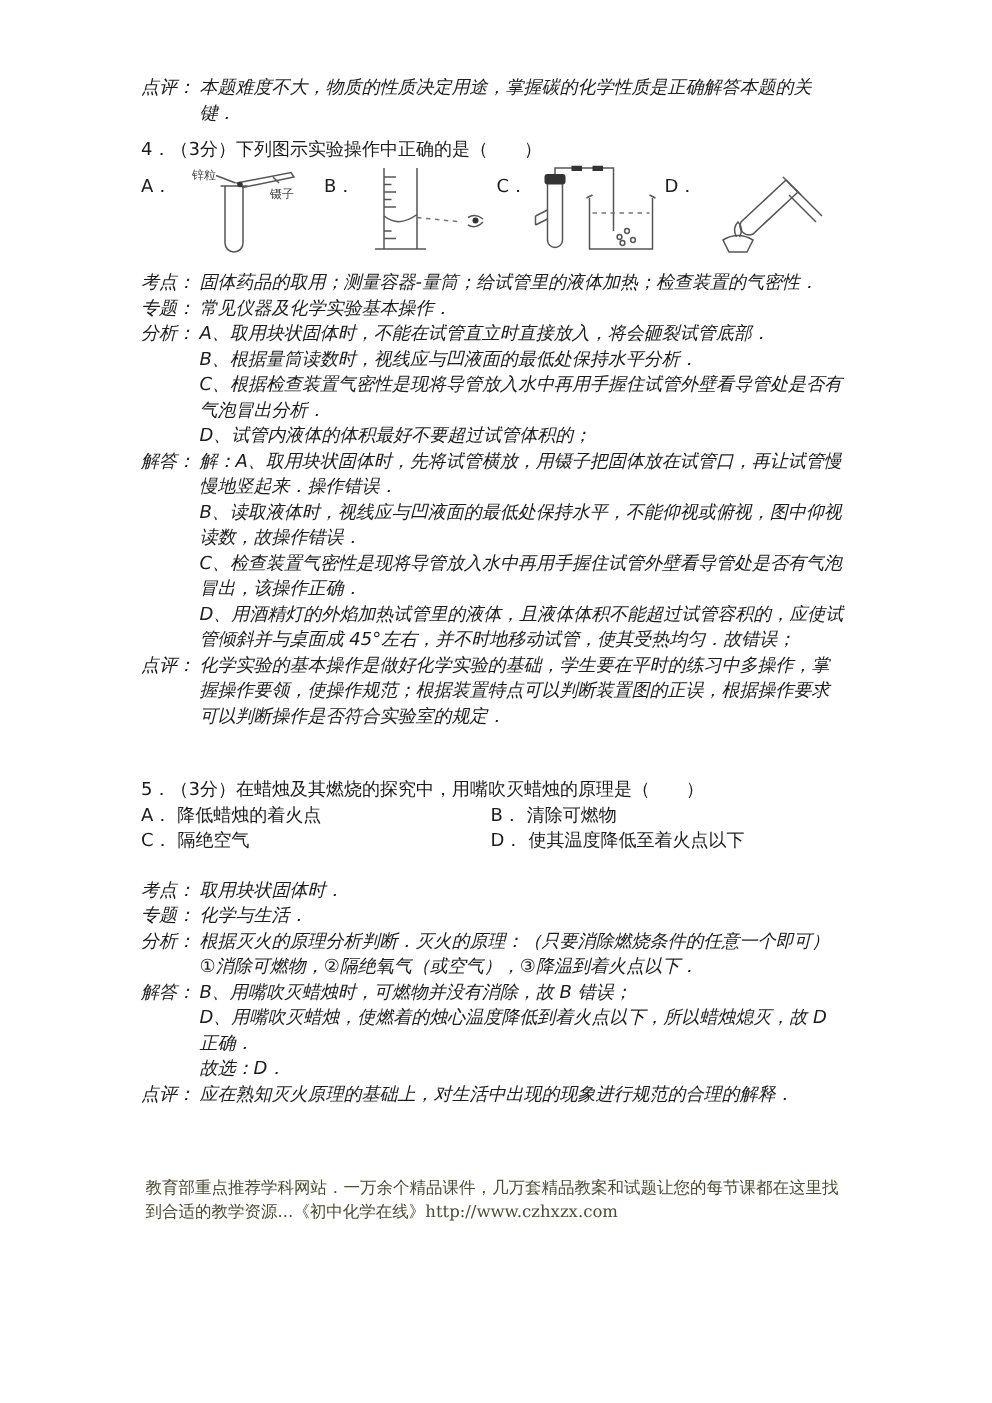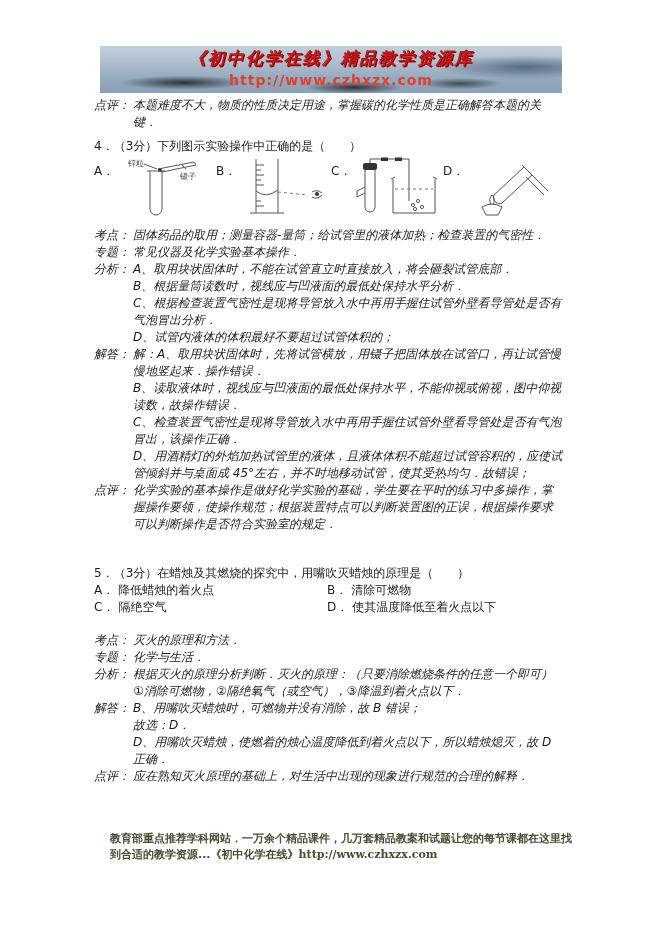--- a/index.html
+++ b/index.html
@@ -49,34 +49,30 @@
   svg text{font-size:8px;fill:#444;font-family:"DejaVu Sans",sans-serif;}
 
   
   .optline{display:flex;margin-top:0;}
   .optcell{display:flex;}
   .optcell .okey{margin-right:4px;}
   .col-l{width:233px;}
 
   
   .footer{
-    margin-top:46px;margin-left:16px;width:468px;
-    font-size:11px;line-height:16px;font-weight:bold;color:#4c4a33;
+    margin-top:46px;margin-left:3px;width:468px;
+    font-size:11px;line-height:16px;font-weight:normal;color:#4c4a33;
   }
   .footer .furl{font-family:"DejaVu Serif","Liberation Serif",serif;}
 </style>
 </head>
 <body>
 
 <div class="page">
 
-  <div class="banner">
-    <div class="banner-title">《初中化学在线》精品教学资源库</div>
-    <div class="banner-url">http://www.czhxzx.com</div>
-  </div>
 
   <div class="row mt4">
     <span class="lbl">点评：</span>
     <div class="body">本题难度不大，物质的性质决定用途，掌握碳的化学性质是正确解答本题的关键．</div>
   </div>
 
   <div class="stem">4．（3分）下列图示实验操作中正确的是（　　）</div>
 
   <div class="opt-strip">
 
@@ -191,39 +187,39 @@
       </div>
       <div class="optcell">
         <span class="okey">D．</span>
         <span>使其温度降低至着火点以下</span>
       </div>
     </div>
   </div>
 
   <div class="row mt16">
     <span class="lbl">考点：</span>
-    <div class="body">灭火的原理和方法．</div>
+    <div class="body">取用块状固体时．</div>
   </div>
 
   <div class="row">
     <span class="lbl">专题：</span>
     <div class="body">化学与生活．</div>
   </div>
 
   <div class="row">
     <span class="lbl">分析：</span>
     <div class="body">根据灭火的原理分析判断．灭火的原理：（只要消除燃烧条件的任意一个即可）①消除可燃物，②隔绝氧气（或空气），③降温到着火点以下．</div>
   </div>
 
   <div class="row">
     <span class="lbl">解答：</span>
     <div class="body">
       <div>B、用嘴吹灭蜡烛时，可燃物并没有消除，故 B 错误；</div>
+      <div>D、用嘴吹灭蜡烛，使燃着的烛心温度降低到着火点以下，所以蜡烛熄灭，故 D 正确．</div>
       <div>故选：D．</div>
-      <div>D、用嘴吹灭蜡烛，使燃着的烛心温度降低到着火点以下，所以蜡烛熄灭，故 D 正确．</div>
     </div>
   </div>
 
   <div class="row">
     <span class="lbl">点评：</span>
     <div class="body">应在熟知灭火原理的基础上，对生活中出现的现象进行规范的合理的解释．</div>
   </div>
 
   <div class="footer">
     <span>教育部重点推荐学科网站．一万余个精品课件，几万套精品教案和试题让您的每节课都在这里找到合适的教学资源...《初中化学在线》</span><span class="furl">http://www.czhxzx.com</span>

